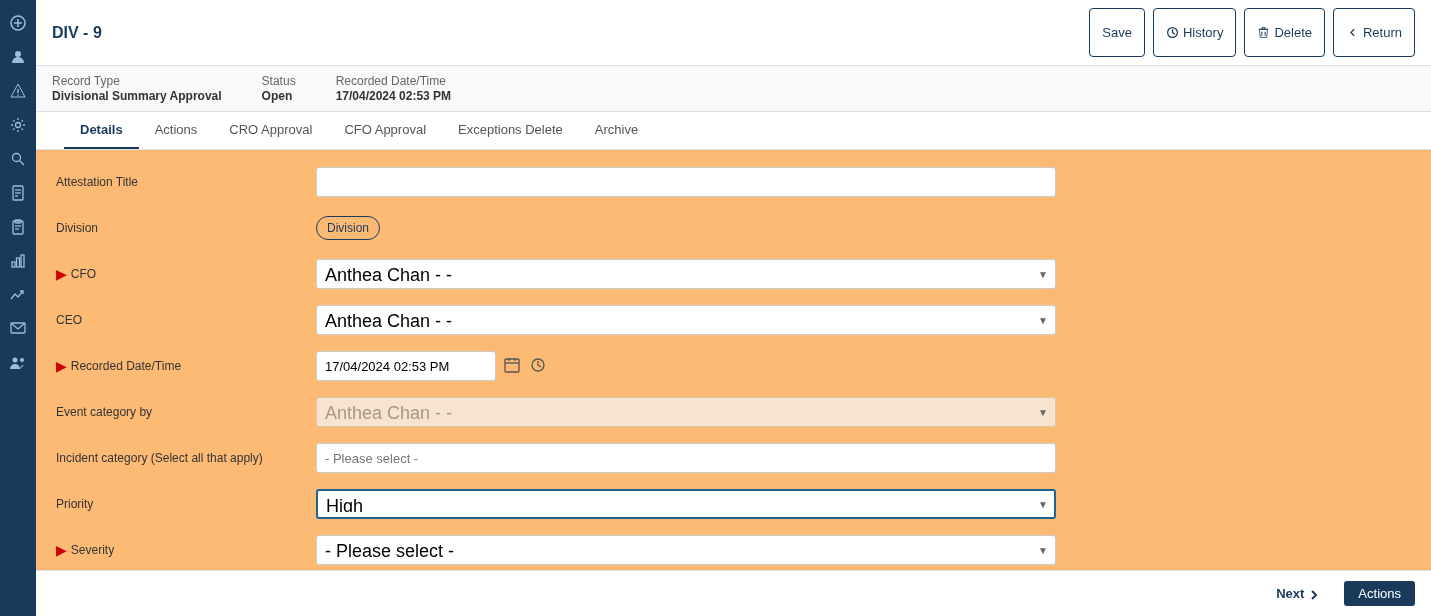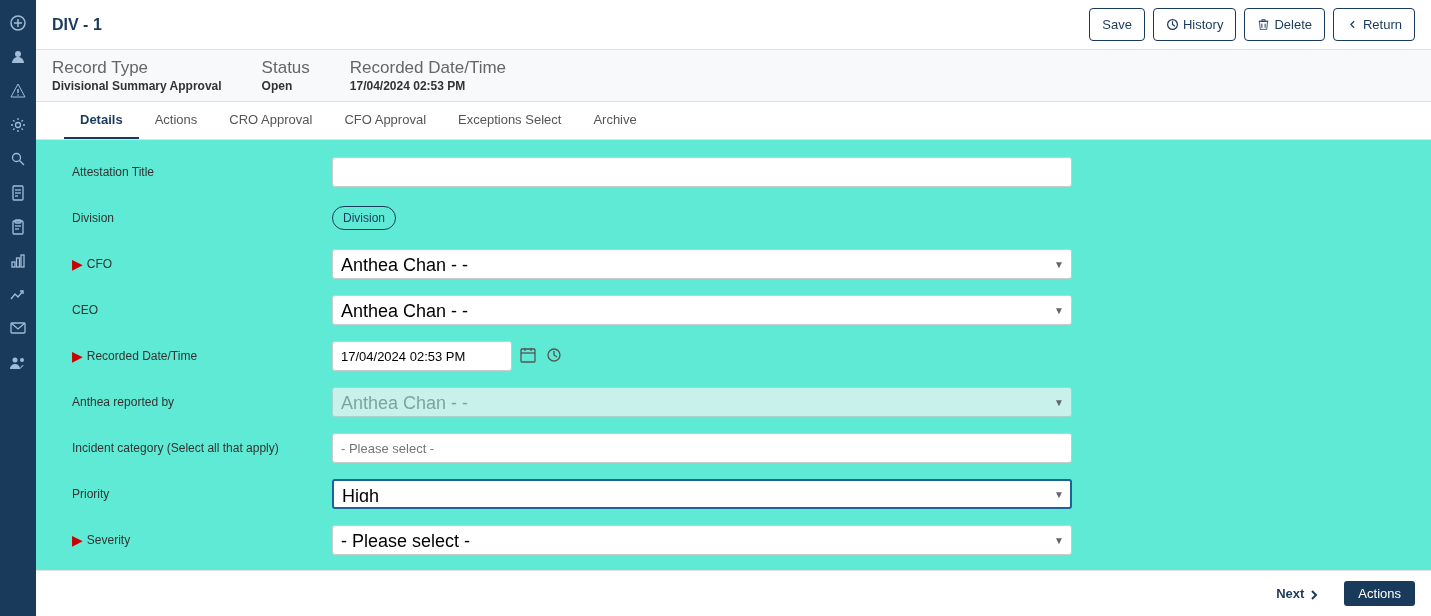--- a/index.html
+++ b/index.html
@@ -53,41 +53,41 @@
       color: #1a3a5c;
     }
     .topbar-actions {
       display: flex;
       gap: 8px;
     }
     .btn {
       display: flex;
       align-items: center;
       gap: 4px;
-      padding: 8px 12px;
+      padding: 16px 12px;
       border: 1px solid #1a3a5c;
       border-radius: 4px;
       background: #fff;
       color: #1a3a5c;
       font-size: 13px;
       cursor: pointer;
       font-weight: 500;
     }
 
     
     .record-bar {
       display: flex;
       gap: 40px;
       padding: 8px 16px;
       background: #f8f9fa;
       border-bottom: 1px solid #e0e0e0;
       flex-shrink: 0;
     }
     .record-field label {
-      font-size: 17px;
+      font-size: 12px;
       color: #666;
       display: block;
     }
     .record-field .value {
       font-size: 12px;
       font-weight: bold;
       color: #333;
     }
 
     
@@ -109,22 +109,22 @@
     .tab.active {
       color: #1a3a5c;
       border-bottom: 2px solid #1a3a5c;
       font-weight: bold;
     }
 
     
     .form-area {
       flex: 1;
       overflow-y: auto;
-      padding: 16px 36px;
-      background: #5eead4;
+      padding: 16px 20px;
+      background: #fdba74;
     }
 
     .form-row {
       display: flex;
       align-items: center;
       margin-bottom: 14px;
       min-height: 32px;
     }
     .form-label {
       width: 260px;
@@ -326,21 +326,21 @@
         <path d="M0 14c0-2.8 2.2-5 5-5s5 2.2 5 5"></path>
         <circle cx="12" cy="5" r="2"></circle>
         <path d="M10 14c0-2.2 1.8-4 4-4"></path>
       </svg>
   </div>
 </div>
 
 <div class="main">
 
   <div class="topbar">
-    <div class="topbar-title">DIV - 1</div>
+    <div class="topbar-title">DIV - 9</div>
     <div class="topbar-actions">
       <button class="btn">Save</button>
       <button class="btn">
         <svg width="13" height="13" viewBox="0 0 16 16" fill="none" stroke="currentColor" stroke-width="1.5">
             <circle cx="8" cy="8" r="6"></circle>
             <polyline points="8,4 8,8 11,10"></polyline>
           </svg>
         <span>History</span>
       </button>
       <button class="btn">
@@ -373,21 +373,21 @@
       <label>Recorded Date/Time</label>
       <span class="value">17/04/2024 02:53 PM</span>
     </div>
   </div>
 
   <div class="tabs">
     <div class="tab active">Details</div>
     <div class="tab">Actions</div>
     <div class="tab">CRO Approval</div>
     <div class="tab">CFO Approval</div>
-    <div class="tab">Exceptions Select</div>
+    <div class="tab">Exceptions Delete</div>
     <div class="tab">Archive</div>
   </div>
 
   <div class="form-area">
 
     <div class="form-row">
       <div class="form-label">
         <span>Attestation Title</span>
       </div>
       <div class="form-control">
@@ -454,21 +454,21 @@
                 <circle cx="8" cy="8" r="6"></circle>
                 <polyline points="8,4 8,8 11,10"></polyline>
               </svg>
           </button>
         </div>
       </div>
     </div>
 
     <div class="form-row">
       <div class="form-label">
-        <span>Anthea reported by</span>
+        <span>Event category by</span>
       </div>
       <div class="form-control">
         <div class="select-wrapper">
           <select class="select-field disabled-field" disabled="">
             <option>Anthea Chan - -</option>
           </select>
           <span class="select-arrow">▼</span>
         </div>
       </div>
     </div>

